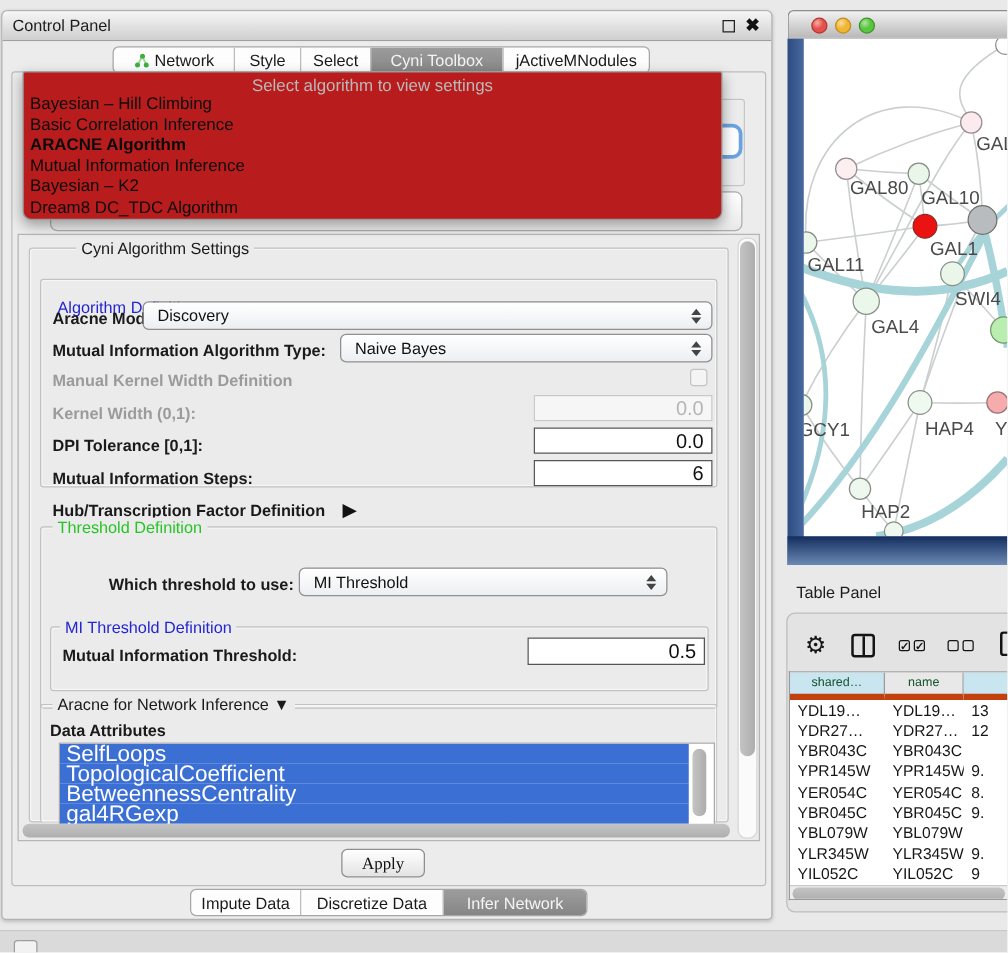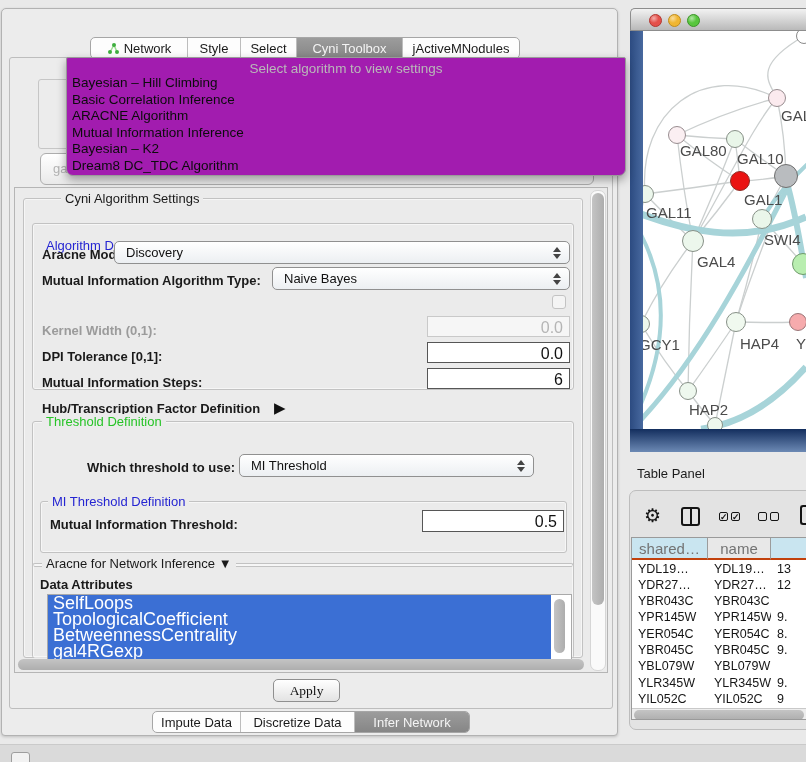--- a/index.html
+++ b/index.html
@@ -48,25 +48,25 @@
   .field.dis { background:#f6f6f6; border:1px solid #c9c9c9; color:#b5b5b5; }
   .checkbox { position:absolute; width:14px; height:14px; border:1px solid #c3c3c3;
               border-radius:3px; background:#f4f4f4; }
 
   
   .sb-track-v { position:absolute; background:#fafafa; border:1px solid #d6d6d6; border-radius:7px; }
   .sb-thumb { position:absolute; background:linear-gradient(90deg,#c4c4c4,#adadad); border-radius:6px; }
   .sb-thumb-h { position:absolute; background:linear-gradient(#c4c4c4,#aeaeae); border-radius:6px; }
 
   
-  #algo-popup { position:absolute; background:#a21caf; border:1px solid #9a9a9a;
-                border-radius:2px 2px 7px 7px; box-shadow:0 4px 10px rgba(0,0,0,0.35); z-index:50;margin-left:48px; }
+  #algo-popup { position:absolute; background:#b91c1c; border:1px solid #9a9a9a;
+                border-radius:2px 2px 7px 7px; box-shadow:0 4px 10px rgba(0,0,0,0.35); z-index:50; }
   #algo-popup .prompt { text-align:center; color:#b9b9b9; font-size:13.5px; padding-top:3px; height:17px; }
   #algo-popup .item { font-size:13.5px; color:#0c0c0c; padding:0 0 0 5px; height:16.5px; line-height:16.5px; }
-  #algo-popup .item.bold { font-weight:normal; }
+  #algo-popup .item.bold { font-weight:bold; }
 
   
   .listbox { position:absolute; background:#ffffff; border:1px solid #a9a9a9; overflow:hidden; }
   .listbox .li { height:16px; line-height:16px; font-size:18px; color:#ffffff;
                  background:#3b6fd4; padding-left:5px; }
 
   .btn { position:absolute; border:1px solid #8f8f8f; border-radius:5px;
          background:linear-gradient(#ffffff,#e3e3e3); font-size:13.5px; color:#111;
          display:flex; align-items:center; justify-content:center;font-family:Liberation Serif, serif; }
 
@@ -90,34 +90,39 @@
   #table-panel { position:absolute; left:629px; top:490px; width:190px; height:240px;
                  background:#e3e3e3; border:1px solid #bdbdbd; border-radius:7px; }
   .tp-icon { position:absolute; color:#141414; }
   .colpair { position:absolute; width:19px; height:19px; border:2px solid #141414; border-radius:3px; }
   .colpair:before { content:""; position:absolute; left:7px; top:0; bottom:0; width:2px; background:#141414; }
   .cb { position:absolute; width:9px; height:9px; border:1.5px solid #141414; border-radius:2px;
         font-size:9px; line-height:8px; text-align:center; color:#141414; font-weight:bold; }
   #table-box { position:absolute; left:631px; top:537px; width:175px; height:183px;
                background:#ffffff; border:1px solid #9a9a9a; border-right:none; overflow:hidden; }
   .th-cell { position:absolute; top:0; height:22px; border-right:1px solid #9c9c9c;
-             border-bottom:2px solid #c2410c; font-size:15px; color:#737373;
+             border-bottom:5px solid #c2410c; font-size:10px; color:#14532d;
              display:flex; align-items:center; justify-content:center; }
   .td-cell { position:absolute; height:16.3px; font-size:12.5px; color:#161616;
              padding:1px 0 0 6px; white-space:nowrap; overflow:hidden; }
 
   .page-bottom-strip { position:absolute; left:0; top:744px; width:806px; height:18px;
                        background:#dadada; border-top:1px solid #cacaca; }
 </style>
 </head>
 <body>
 
 <div id="screen">
 
   <div class="abs win" style="left:1px; top:8px; width:617px; height:728px;">
+    <div class="titlebar">
+      <span class="title">Control Panel</span>
+      <span class="float-btn" style="right:29px;"></span>
+      <span class="close-btn" style="right:9px;">✖</span>
+    </div>
 
     <div class="segtabs" style="left:88px; top:28px;">
         <div class="seg" style="width: 97px;">
           <svg width="13" height="13" viewBox="0 0 13 13">
             <line x1="3" y1="10" x2="7" y2="3" stroke="#9adb8f" stroke-width="1.5"></line>
             <line x1="7" y1="3" x2="10" y2="10" stroke="#9adb8f" stroke-width="1.5"></line>
             <circle cx="3" cy="10" r="2" fill="#3fae3f"></circle>
             <circle cx="7" cy="3" r="2" fill="#3fae3f"></circle>
             <circle cx="10" cy="10" r="2" fill="#3fae3f"></circle>
           </svg>
@@ -166,20 +171,21 @@
 
     <span class="lbl" style="left:40px; top:264px;">Mutual Information Algorithm Type:</span>
     <div class="combo" style="left:270px; top:258px; width:298px; height:23px;">
       <span>Naive Bayes</span>
       <span class="stepper">
           <span class="tri-up"></span>
           <span class="tri-dn"></span>
         </span>
     </div>
 
+    <span class="lbl dis" style="left:40px; top:288px;">Manual Kernel Width Definition</span>
     <span class="checkbox" style="left:550px; top:286px;"></span>
 
     <span class="lbl dis" style="left:40px; top:314px;">Kernel Width (0,1):</span>
     <div class="field dis" style="left:425px; top:307px; width:143px; height:21px;">0.0</div>
 
     <span class="lbl" style="left:40px; top:340px;">DPI Tolerance [0,1]:</span>
     <div class="field" style="left:425px; top:333px; width:143px; height:21px;">0.0</div>
 
     <span class="lbl" style="left:40px; top:366px;">Mutual Information Steps:</span>
     <div class="field" style="left:425px; top:359px; width:143px; height:21px;">6</div>

